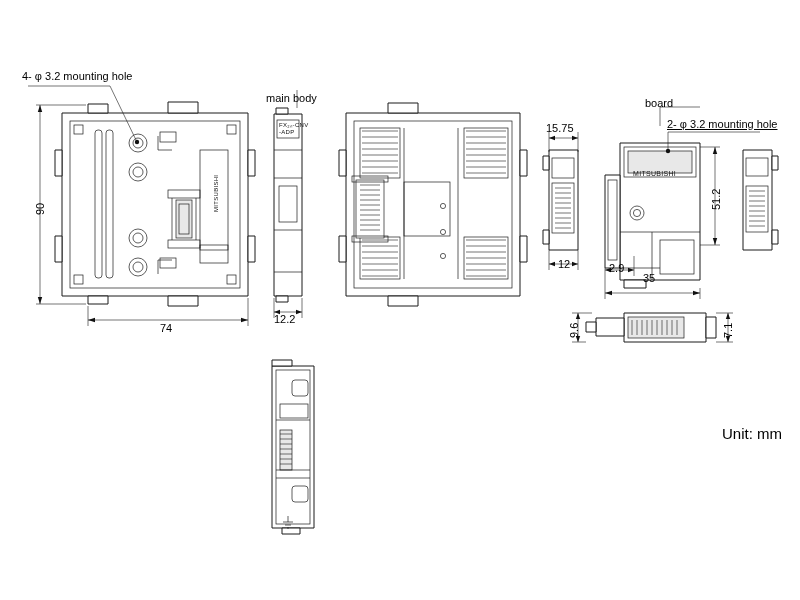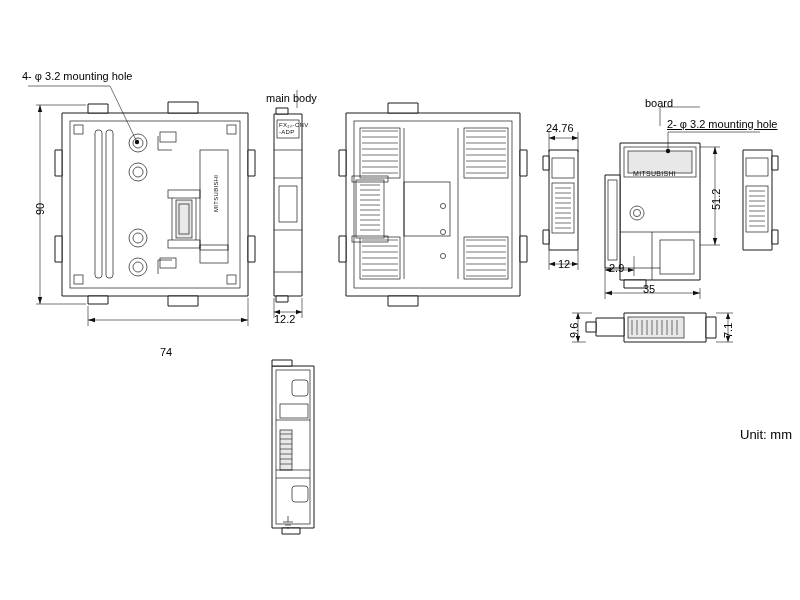--- a/index.html
+++ b/index.html
@@ -39,23 +39,23 @@
     color: #111;
     white-space: nowrap;
     font-family: "Liberation Sans", sans-serif;
   }
   .brand.rot {
     transform: rotate(-90deg);
     transform-origin: left top;
   }
   .unit {
     position: absolute;
-    right: 8px;
+    right: 18px;
     bottom: 14px;
-    font-size: 13px;
+    font-size: 15px;
   }
   svg { display: block; }
   .ln-thin { stroke: #1a1a1a; stroke-width: 0.7; fill: none; }
   .ln-dim { stroke: #1a1a1a; stroke-width: 0.6; fill: none; }
   .fill-w { fill: #ffffff; stroke: #1a1a1a; stroke-width: 1; }
   .fill-w-thin { fill: #ffffff; stroke: #1a1a1a; stroke-width: 0.7; }
   .fill-g { fill: #e8e8e8; stroke: #1a1a1a; stroke-width: 0.7; }
   .fill-k { fill: #111111; }
   .hatch { stroke: #1a1a1a; stroke-width: 0.6; }
 </style>
@@ -410,31 +410,31 @@
   <div class="lbl" style="left:22px; top:70px;">4- φ 3.2 mounting hole</div>
 
   <div class="lbl" style="left:266px; top:72px;margin-top:20px;">main body</div>
 
   <div class="lbl" style="left:645px; top:97px;">board</div>
 
   <div class="lbl" style="left:667px; top:118px;text-decoration:underline;">2- φ 3.2 mounting hole</div>
 
   <div class="lbl rot90" style="left:34px; top:215px;">90</div>
 
-  <div class="lbl" style="left:160px; top:322px;margin-top:24px;">74</div>
+  <div class="lbl" style="left:160px; top:322px;">74</div>
 
   <div class="lbl" style="left:274px; top:313px;">12.2</div>
 
-  <div class="lbl" style="left:546px; top:122px;">24.76</div>
+  <div class="lbl" style="left:546px; top:122px;">15.75</div>
 
   <div class="lbl" style="left:558px; top:258px;">12</div>
 
   <div class="lbl" style="left:609px; top:262px;">2.9</div>
 
-  <div class="lbl" style="left:643px; top:283px;text-align:right;">35</div>
+  <div class="lbl" style="left:643px; top:272px;text-align:right;">35</div>
 
   <div class="lbl rot90" style="left:710px; top:210px;">51.2</div>
 
   <div class="lbl rot90" style="left:568px; top:338px;">9.6</div>
 
   <div class="lbl rot90" style="left:722px; top:338px;">7.1</div>
 
   <div class="brand rot" style="left:213px; top:212px;">MITSUBISHI</div>
 
   <div class="brand" style="left:279px; top:121px;">FX₂ₙ-CNV</div>

